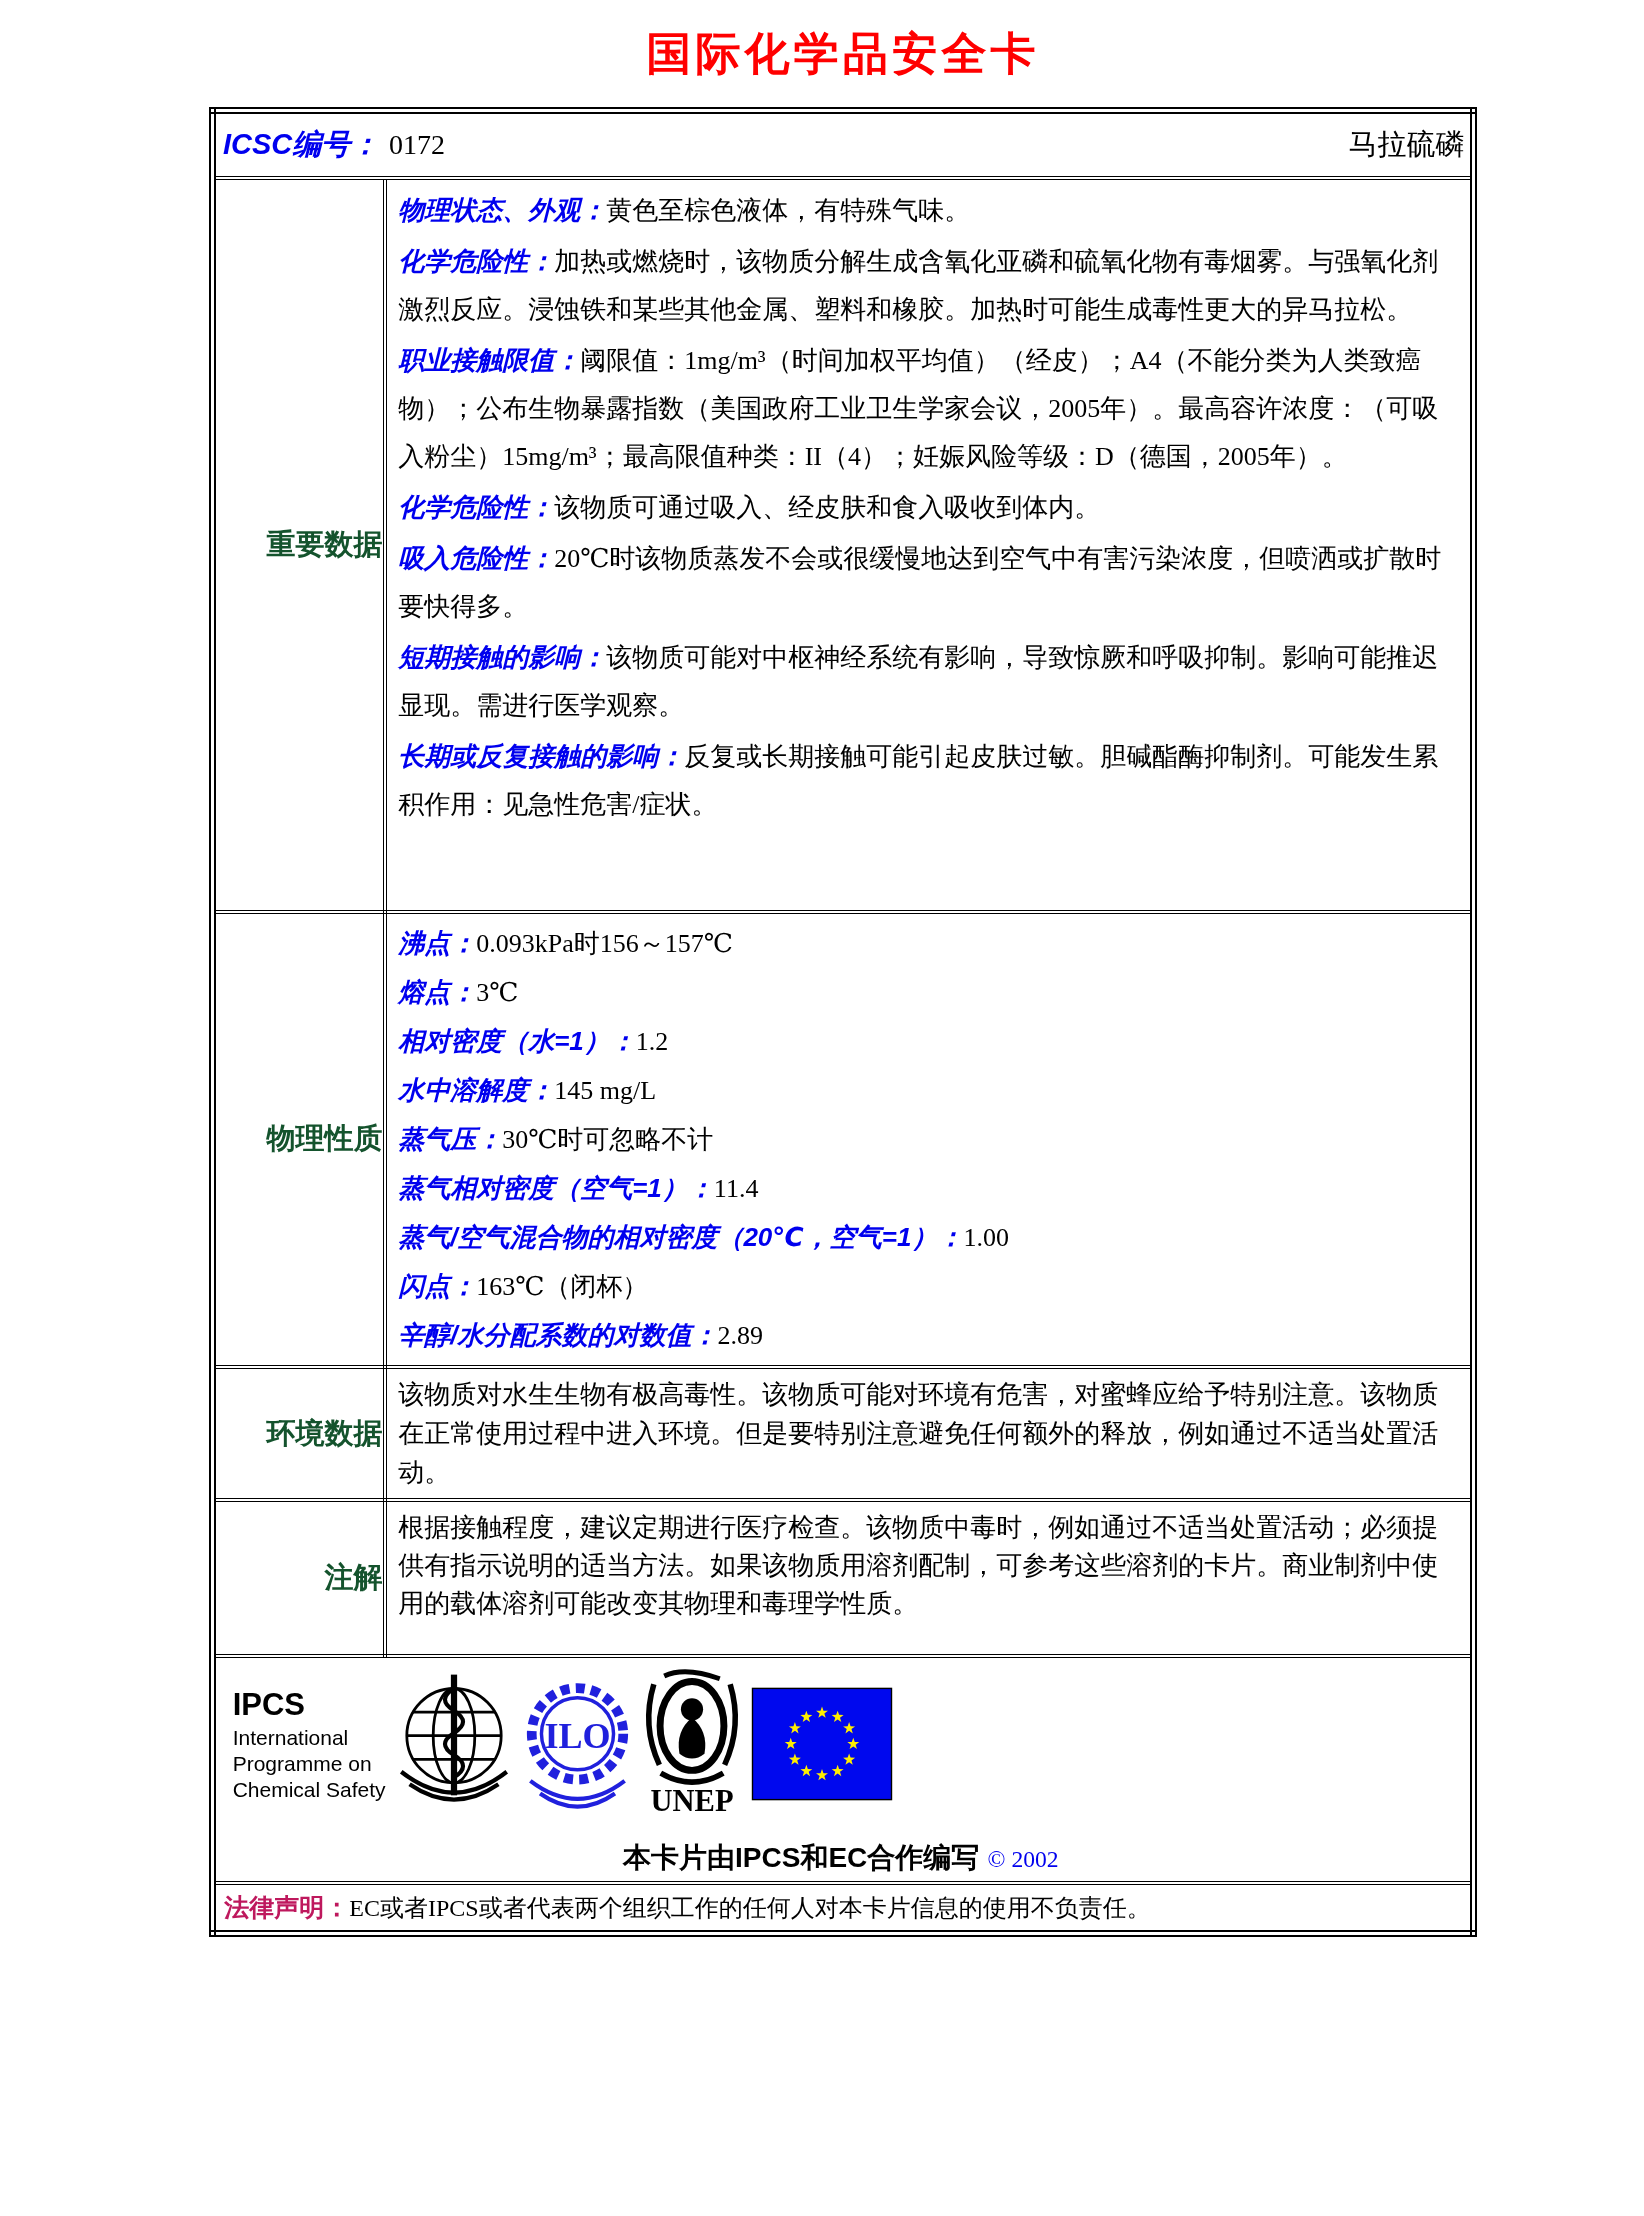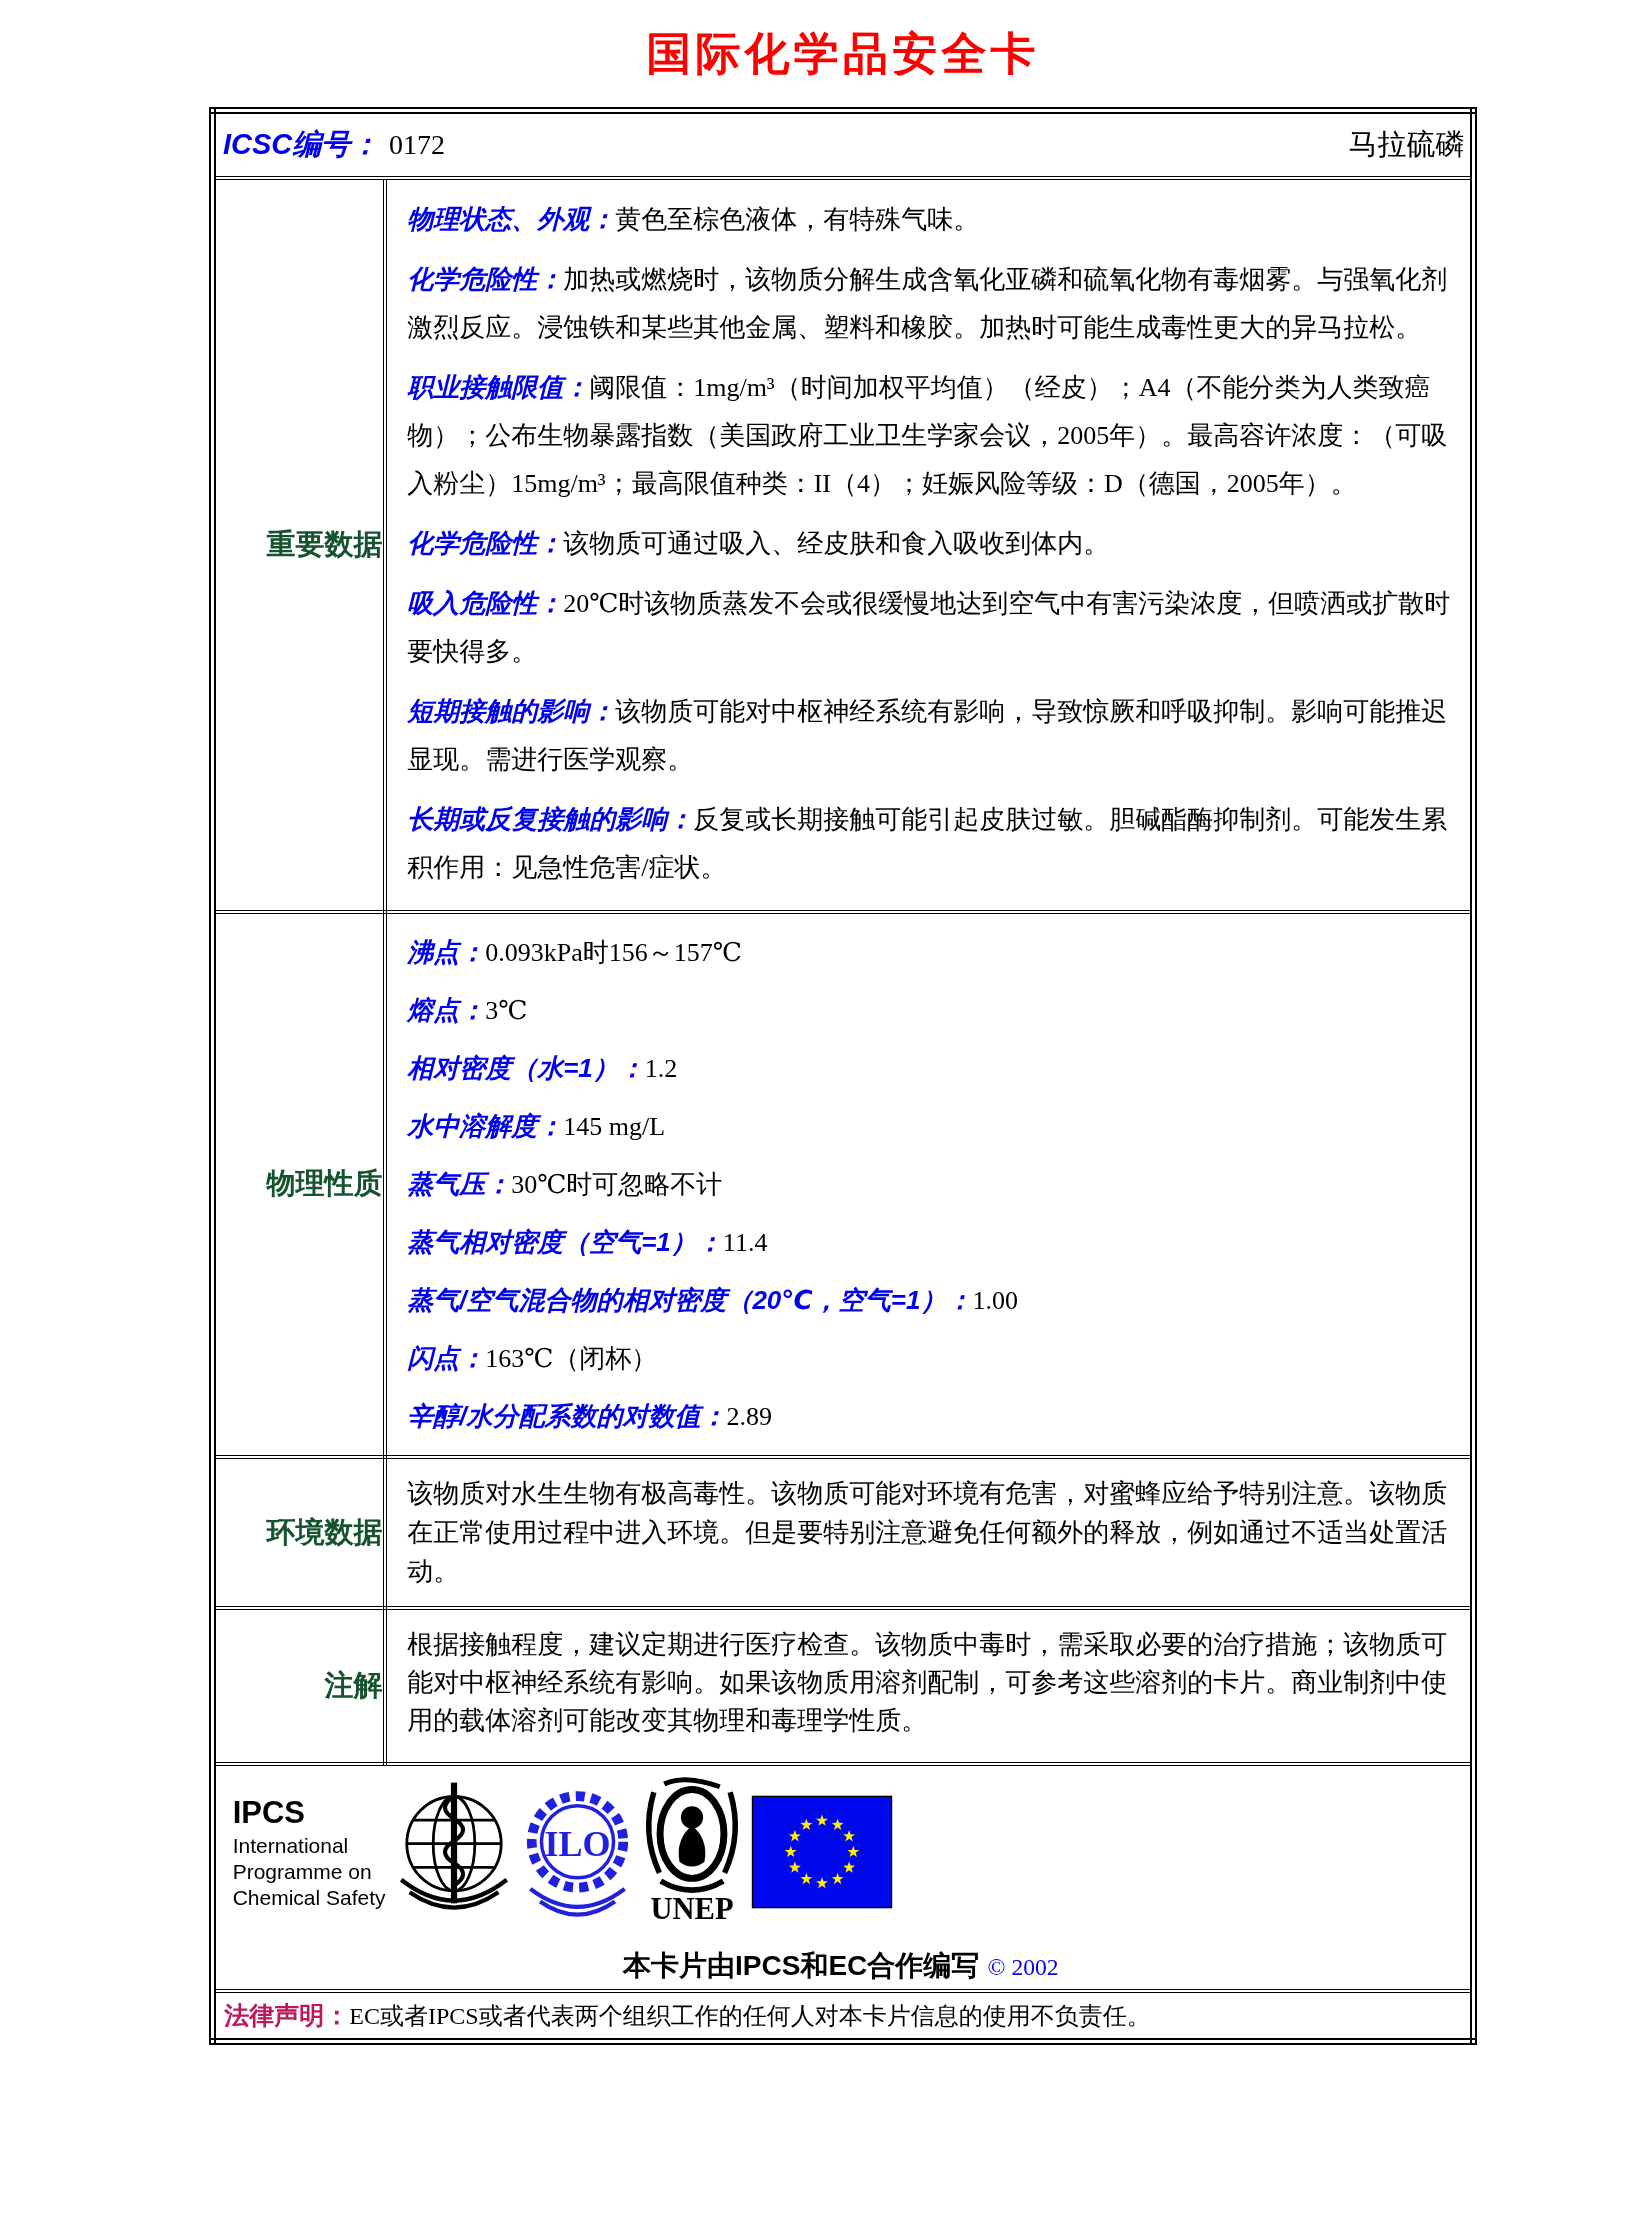--- a/index.html
+++ b/index.html
@@ -36,21 +36,21 @@
   .hdr-num { font-size:28px; padding-left:9.7px; }
   .hdr-name { font-size:29px; }
   
   .row-label {
     text-align:right; color:#14532d;
     font-family:"Liberation Sans","DejaVu Sans",sans-serif;
     font-weight:bold; font-size:29px;
   }
   
   .content { padding:4.2px 7px 4.2px 9.7px; font-size:26px; vertical-align:top; }
-  .content p { margin:11px; }
+  .content p { margin:2px; }
   .content .lbl { font-size:26px; }
   .lh-wide p  { line-height:48px; }
   .lh-phys p  { line-height:47px; }
   .lh-env p   { line-height:39px; }
   .lh-note p  { line-height:38px; }
   .lh-one p   { line-height:40px; }
   .r-imp  { height:734px; }
   .r-phys { height:430px; }
   .r-env  { height:118px; }
   .r-note { height:156px; }
@@ -130,21 +130,21 @@
   <tr class="r-env">
     <td class="row-label">环境数据</td>
     <td class="content lh-env">
           <p>该物质对水生生物有极高毒性。该物质可能对环境有危害，对蜜蜂应给予特别注意。该物质在正常使用过程中进入环境。但是要特别注意避免任何额外的释放，例如通过不适当处置活动。</p>
         </td>
   </tr>
 
   <tr class="r-note">
     <td class="row-label">注解</td>
     <td class="content lh-note">
-          <p>根据接触程度，建议定期进行医疗检查。该物质中毒时，需采取必要的治疗措施；该物质可能对中枢神经系统有影响。如果该物质用溶剂配制，可参考这些溶剂的卡片。商业制剂中使用的载体溶剂可能改变其物理和毒理学性质。</p>
+          <p>根据接触程度，建议定期进行医疗检查。该物质中毒时，例如通过不适当处置活动；必须提供有指示说明的适当方法。如果该物质用溶剂配制，可参考这些溶剂的卡片。商业制剂中使用的载体溶剂可能改变其物理和毒理学性质。</p>
         </td>
   </tr>
 
 
   <tr>
     <td colspan="2" class="logos-cell">
       <div class="logos-flex">
         <div class="ipcs-block">
           <div class="ipcs-title">IPCS</div>
           <div class="ipcs-sub">International</div>

